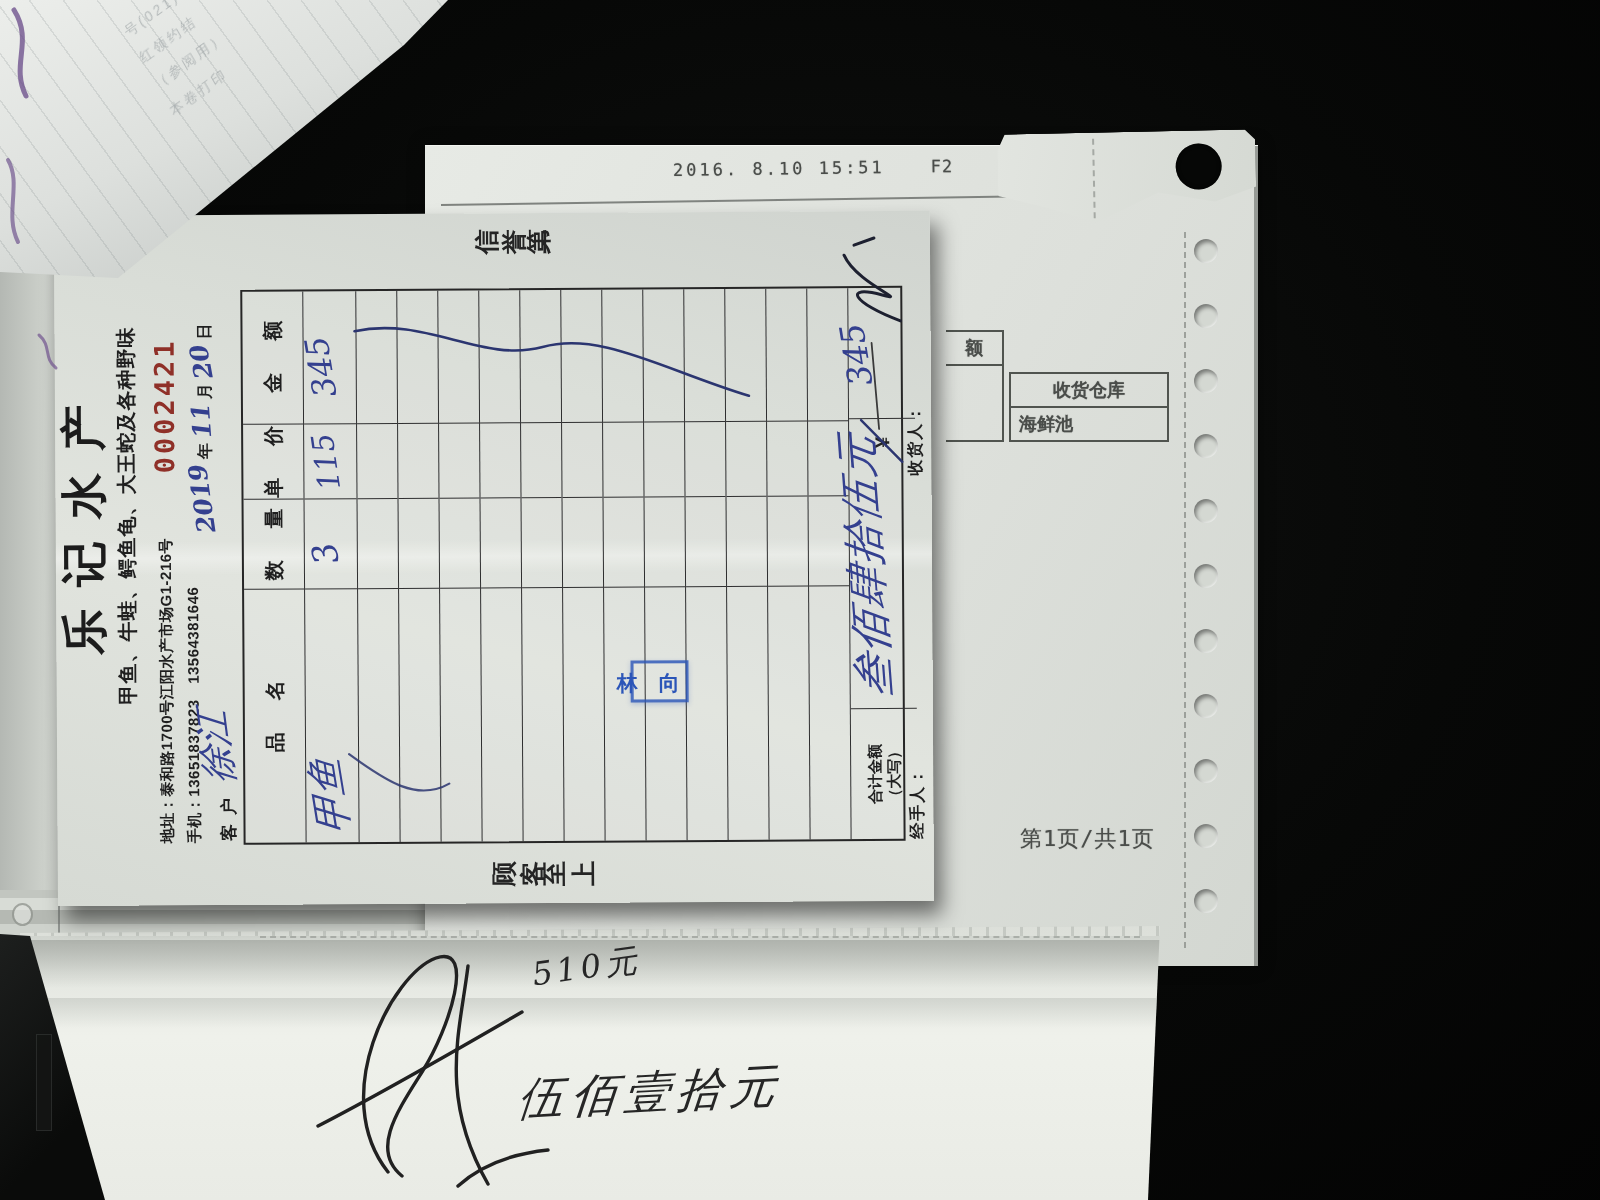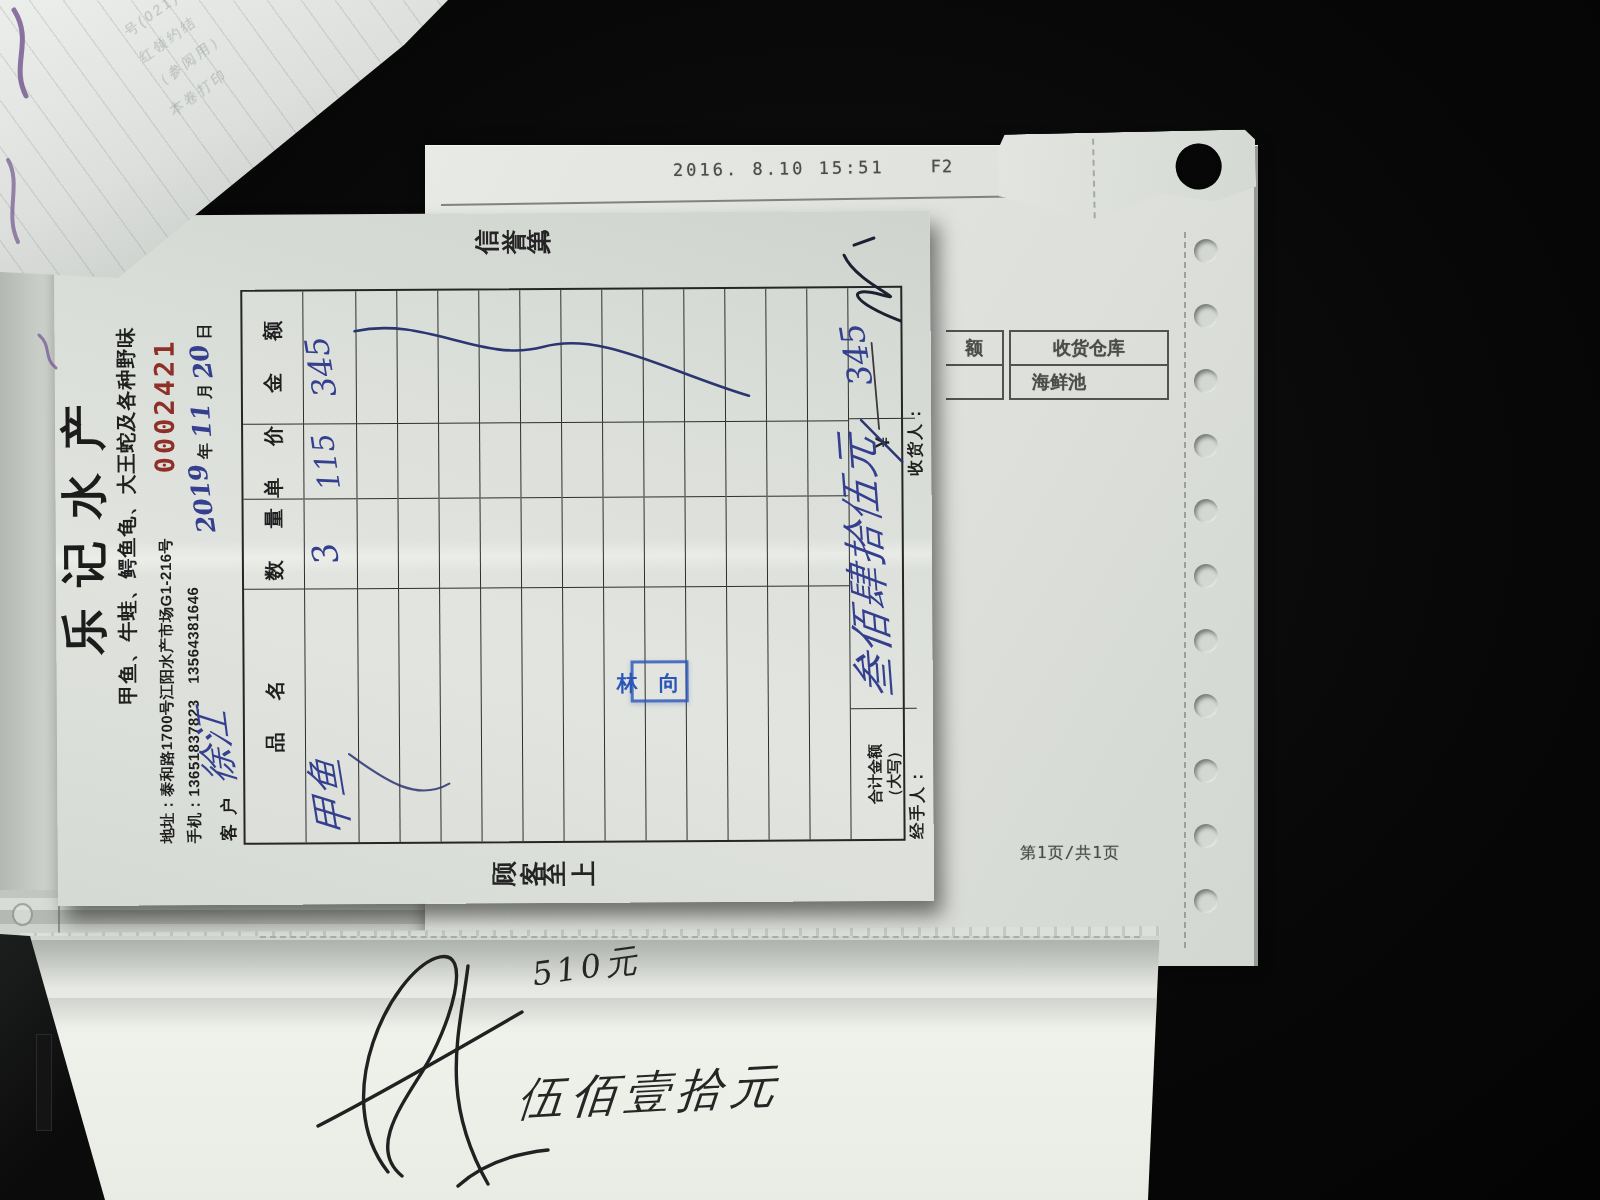--- a/index.html
+++ b/index.html
@@ -43,25 +43,25 @@
   }
   .big-sheet::after{content:"";position:absolute;right:0;top:0;bottom:0;width:4px;background:#959994;}
   .dotmatrix{font-family:"DejaVu Sans Mono","Liberation Mono",monospace;color:#4a4d4a;text-shadow:0 0 1px rgba(70,72,70,.55);}
   .timestamp{left:248px;top:12px;font-size:17px;letter-spacing:3px;transform:rotate(-.8deg);}
   .timestamp .f2{margin-left:46px;letter-spacing:1px;}
   .sheet-edge-line{left:16px;top:58px;width:570px;height:2px;background:#6f726f;opacity:.85;transform:rotate(-.85deg);transform-origin:0 0;}
   .wh-table{left:521px;top:184px;display:flex;font-size:18px;font-weight:bold;}
   .wh-c1{width:56px;border:2px solid #50544f;border-left:none;}
   .wh-c1 .wh-cell{height:32px;display:flex;align-items:center;justify-content:center;}
   .wh-c1 .wh-cell:first-child{border-bottom:2px solid #50544f;}
-  .wh-c2{width:156px;margin-left:5px;border:2px solid #50544f;}
+  .wh-c2{width:156px;margin-left:5px;border:2px solid #50544f;margin-top:42px;}
   .wh-c2 .wh-cell{height:32px;display:flex;align-items:center;}
   .wh-c2 .wh-cell:first-child{border-bottom:2px solid #50544f;justify-content:center;}
-  .wh-c2 .wh-cell:last-child{padding-left:21px;font-family:Liberation Serif, serif;}
-  .page-footer{left:595px;top:697px;font-size:16px;letter-spacing:1px;}
+  .wh-c2 .wh-cell:last-child{padding-left:8px;font-family:Liberation Serif, serif;}
+  .page-footer{left:595px;top:678px;font-size:22px;letter-spacing:1px;}
   .perf-dashes{left:759px;top:86px;height:716px;width:0;border-left:2px dashed #8e928d;opacity:.8;}
   .hole{width:24px;height:24px;border-radius:50%;background:#d4d8d2;box-shadow:inset 2px 3px 4px rgba(0,0,0,.45), inset -1px -1px 2px rgba(255,255,255,.6);}
 
   
   .scrap{
     left:998px;top:132px;width:258px;height:102px;z-index:12;transform:rotate(-1.2deg);
     clip-path:polygon(0 16%,3% 0,96% 0,100% 10%,100% 56%,84% 70%,62% 60%,38% 88%,18% 72%,0 60%);
     background:linear-gradient(100deg,#e2e5e0,#d5d9d3);
   }
   .scrap-hole{left:178px;top:13px;width:46px;height:46px;border-radius:50%;background:#060706;box-shadow:0 0 3px 2px rgba(0,0,0,.35) inset;}

